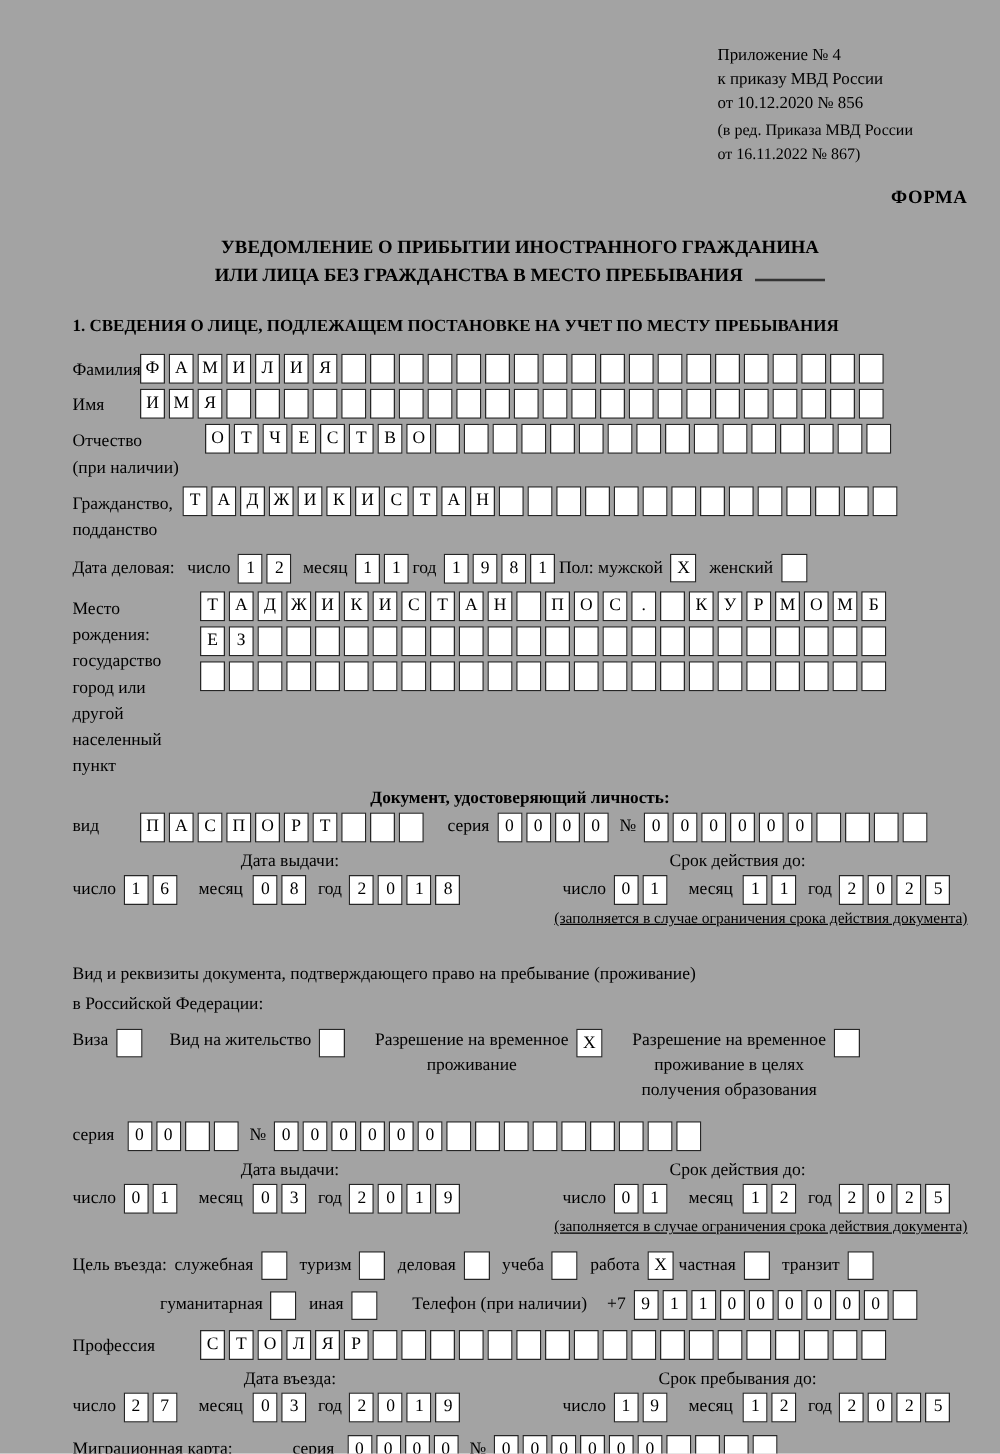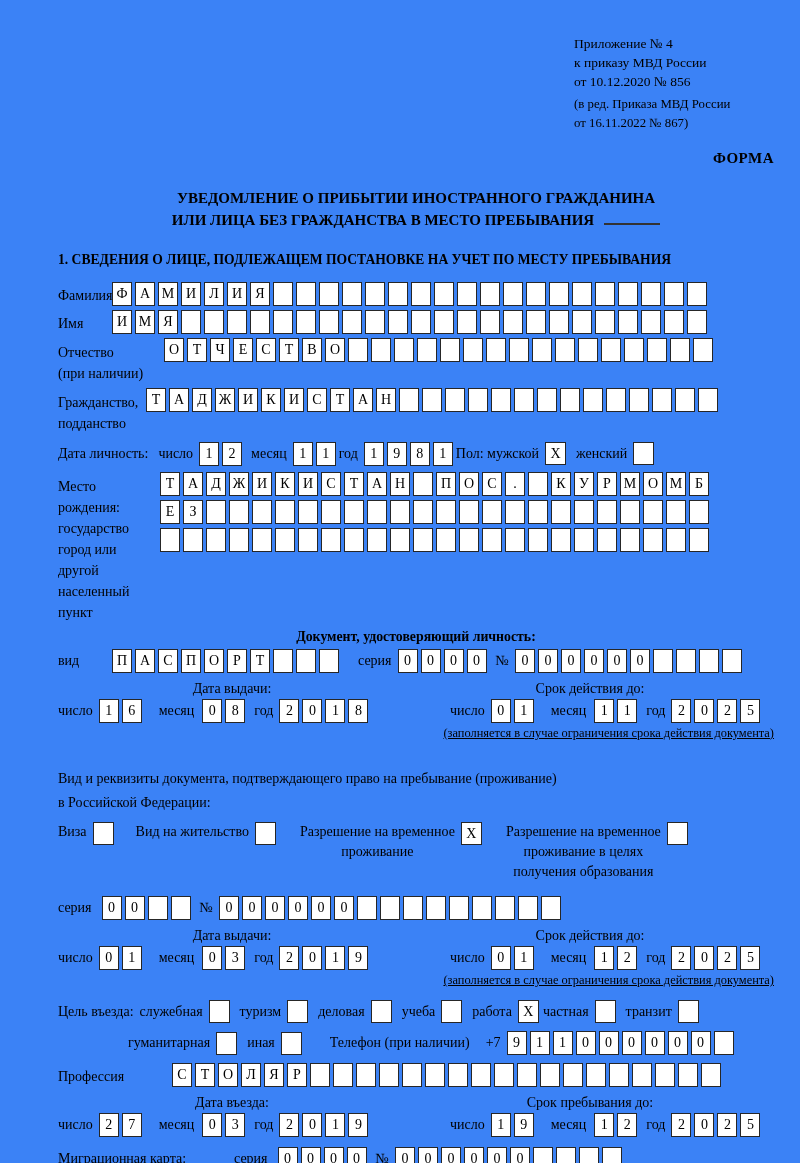--- a/index.html
+++ b/index.html
@@ -1,17 +1,17 @@
 <!DOCTYPE html>
 <html><head>
 <meta charset="utf-8">
 <style>
   html,body{margin:0;padding:0;background:#fff;}
   body{width:800px;height:1163px;font-family:"Liberation Serif","DejaVu Serif",serif;color:#000;}
-  .page{position:relative;width:800px;height:1163px;box-sizing:border-box;padding:34px 26px 0 58px;overflow:hidden;background:#3b82f6;}
+  .page{position:relative;width:800px;height:1163px;box-sizing:border-box;padding:34px 26px 0 58px;overflow:hidden;background:#a3a3a3;}
 
   .hdr{width:200px;margin-left:auto;font-size:13.5px;line-height:1.42;}
   .hdr-sub{font-size:12.8px;margin-top:4px;line-height:1.42;}
   .forma{text-align:right;font-weight:bold;font-size:15px;margin-top:18px;letter-spacing:.5px;}
 
   .title{margin-top:20px;text-align:center;font-weight:bold;font-size:15px;line-height:1.5;}
   .blank{display:inline-block;width:56px;border-bottom:2px solid #333;height:14px;margin-left:10px;vertical-align:baseline;}
 
   .section{margin-top:20px;font-weight:bold;font-size:13.6px;}
 
@@ -202,21 +202,21 @@
         <span class="cell"></span>
         <span class="cell"></span>
         <span class="cell"></span>
         <span class="cell"></span>
         <span class="cell"></span>
         <span class="cell"></span>
       </div>
   </div>
 
   <div class="inline" style="margin-top:8px;">
-    <span class="txt">Дата личность:</span>
+    <span class="txt">Дата деловая:</span>
     <span class="txt gap10">число</span>
     <span class="cells gap6">
         <span class="cell">1</span>
         <span class="cell">2</span>
       </span>
     <span class="txt gap6">месяц</span>
     <span class="cells gap6">
         <span class="cell">1</span>
         <span class="cell">1</span>
       </span>
@@ -543,21 +543,21 @@
         <span class="cell">0</span>
         <span class="cell">0</span>
         <span class="cell">0</span>
         <span class="cell">0</span>
         <span class="cell">0</span>
         <span class="cell">0</span>
         <span class="cell"></span>
       </span>
   </div>
 
-  <div class="frow" style="margin-top:8px;gap:12px;">
+  <div class="frow" style="margin-top:8px;">
     <div class="lbl w100">Профессия</div>
     <div class="cells">
         <span class="cell">С</span>
         <span class="cell">Т</span>
         <span class="cell">О</span>
         <span class="cell">Л</span>
         <span class="cell">Я</span>
         <span class="cell">Р</span>
         <span class="cell"></span>
         <span class="cell"></span>

